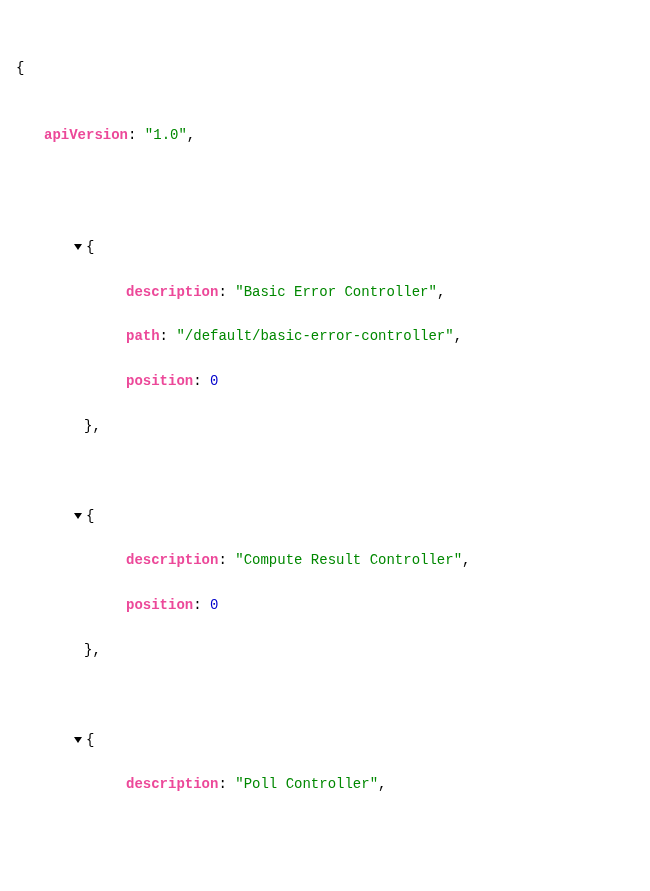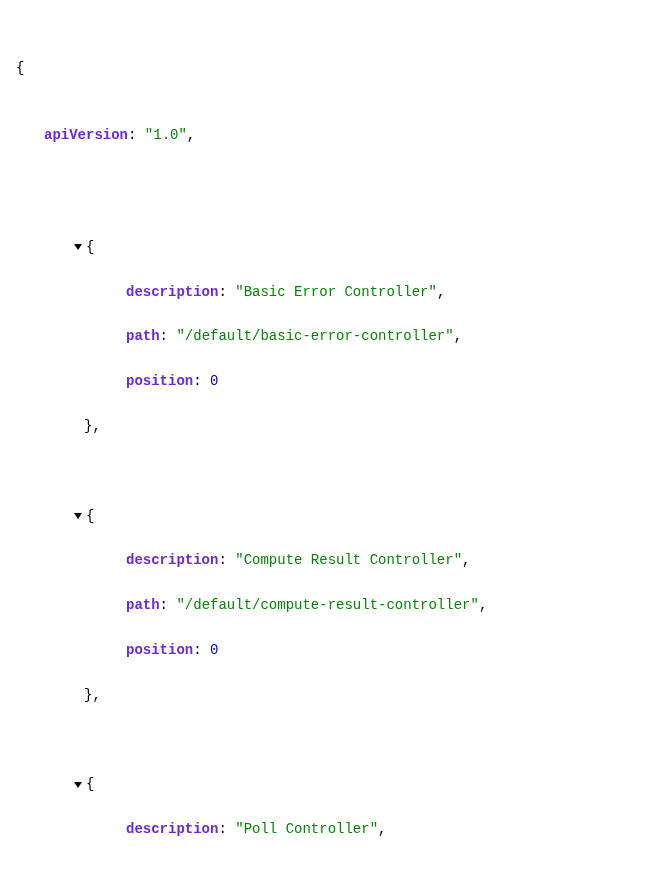--- a/index.html
+++ b/index.html
@@ -8,21 +8,21 @@
       line-height: 1.6;
       background: white;
       margin: 0;
       padding: 12px 16px;
       color: #000;
     }
     .json-tree {
       white-space: pre;
     }
     .key {
-      color: #6d28d9;
+      color: #ec4899;
       font-weight: bold;
     }
     .string {
       color: #008800;
     }
     .number {
       color: #0000cc;
     }
     .punct {
       color: #000;
@@ -60,21 +60,20 @@
 
 <span class="line indent2c"><span class="caret"></span><span class="punct">{</span></span>
 <span class="line indent3"><span class="key">description</span><span class="punct">: </span><span class="string">"Basic Error Controller"</span><span class="punct">,</span></span>
 <span class="line indent3"><span class="key">path</span><span class="punct">: </span><span class="string">"/default/basic-error-controller"</span><span class="punct">,</span></span>
 <span class="line indent3"><span class="key">position</span><span class="punct">: </span><span class="number">0</span></span>
 <span class="line indent2"><span class="punct">}</span><span class="punct">,</span></span>
 
 
 <span class="line indent2c"><span class="caret"></span><span class="punct">{</span></span>
 <span class="line indent3"><span class="key">description</span><span class="punct">: </span><span class="string">"Compute Result Controller"</span><span class="punct">,</span></span>
-<span class="line indent3"><span class="key">path</span><span class="punct">: </span><span class="string">"/default/compute-result-controller"</span><span class="punct">,</span></span>
 <span class="line indent3"><span class="key">position</span><span class="punct">: </span><span class="number">0</span></span>
 <span class="line indent2"><span class="punct">}</span><span class="punct">,</span></span>
 
 
 <span class="line indent2c"><span class="caret"></span><span class="punct">{</span></span>
 <span class="line indent3"><span class="key">description</span><span class="punct">: </span><span class="string">"Poll Controller"</span><span class="punct">,</span></span>
 
 
 
 

